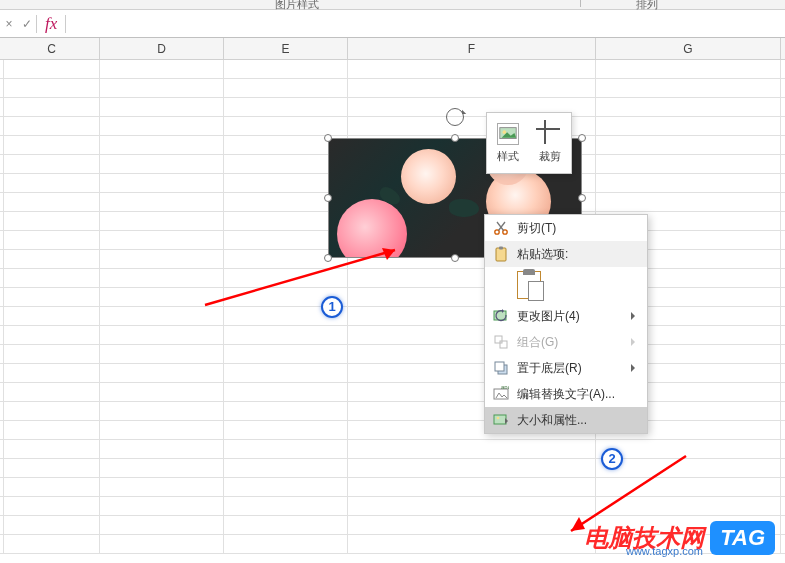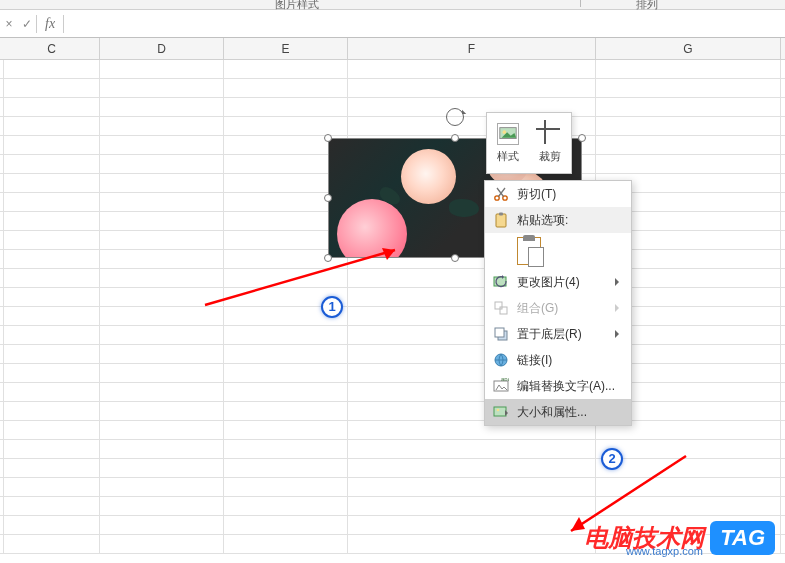--- a/index.html
+++ b/index.html
@@ -4,21 +4,21 @@
 <style>
   * { box-sizing: border-box; margin: 0; padding: 0; }
   body { font-family: "Microsoft YaHei", sans-serif; font-size: 12px; background: #fff; width: 785px; height: 563px; position: relative; overflow: hidden; }
   
   .top-ribbon { height: 10px; background: #f3f3f3; border-bottom: 1px solid #d0d0d0; position: relative; }
   .ribbon-group { position: absolute; font-size: 11px; color: #666; }
   
   .formula-row { height: 28px; border-bottom: 1px solid #c0c0c0; display: flex; align-items: center; background: #fff; }
   .fx-cancel { width: 18px; text-align: center; color: #888; }
   .fx-confirm { width: 18px; text-align: center; color: #888; }
-  .fx-label { font-style: italic; font-family: serif; font-size: 14px; padding: 0 8px; color: #737373; }
+  .fx-label { font-style: italic; font-family: serif; font-size: 17px; padding: 0 8px; color: #be185d; }
   .fx-input { flex: 1; border: none; height: 100%; padding: 0 6px; outline: none; }
   .fx-divider { width: 1px; height: 18px; background: #ccc; }
   
   .sheet { position: relative; }
   .col-headers { display: flex; height: 22px; background: #f5f5f5; border-bottom: 1px solid #d0d0d0; }
   .col-headers .corner { width: 4px; }
   .col-h { border-right: 1px solid #d0d0d0; text-align: center; line-height: 22px; color: #444; font-size: 12px; }
   .col-C { width: 96px; }
   .col-D { width: 124px; }
   .col-E { width: 124px; }
@@ -66,22 +66,22 @@
     display: flex; z-index: 10;
   }
   .mini-item { flex:1; display:flex; flex-direction:column; align-items:center; justify-content:center; gap:4px; font-size:11px; color:#444; }
   .mini-icon { width:22px; height:22px; border:1px solid #aaa; position:relative; }
   .crop-icon::before, .crop-icon::after {content:""; position:absolute; background:#555;}
   .crop-icon::before{left:5px; top:-3px; width:2px; height:24px;}
   .crop-icon::after{top:5px; left:-3px; height:2px; width:24px;}
   
   
   .context-menu {
-    position: absolute; left: 484px; top: 180px;
-    width: 148px; background: #fff;
+    position: absolute; left: 484px; top: 214px;
+    width: 164px; background: #fff;
     border: 1px solid #c8c8c8;
     box-shadow: 2px 2px 8px rgba(0,0,0,0.2);
     z-index: 20;
   }
   .cm-item {
     display: flex; align-items: center;
     height: 26px; padding: 0 8px 0 6px;
     color: #333; position: relative;
   }
   .cm-item.disabled { color: #aaa; text-align: center; }
@@ -440,29 +440,20 @@
           <rect x="5" y="5" width="9" height="9" fill="#cde" stroke="#789"></rect>
           <rect x="2" y="2" width="9" height="9" fill="#fff" stroke="#789"></rect>
         </svg>
       </span>
     <span>置于底层(R)</span>
     <span class="cm-arrow"></span>
   </div>
   <div class="cm-item">
     <span class="cm-icon">
         <svg viewBox="0 0 16 16">
-          <circle cx="8" cy="8" r="6" fill="#6ab0e0" stroke="#3a80b0"></circle>
-          <path d="M2 8 H14 M8 2 Q12 8 8 14 Q4 8 8 2" fill="none" stroke="#3a80b0" stroke-width="0.9"></path>
-        </svg>
-      </span>
-    <span>链接(I)</span>
-  </div>
-  <div class="cm-item">
-    <span class="cm-icon">
-        <svg viewBox="0 0 16 16">
           <rect x="1" y="3" width="14" height="10" fill="#fff" stroke="#888"></rect>
           <path d="M3 12 L6 7 L9 11 L11 9 L14 12" fill="none" stroke="#888"></path>
           <text x="8" y="3" font-size="6" fill="#4a7a4a">abc</text>
         </svg>
       </span>
     <span>编辑替换文字(A)...</span>
   </div>
   <div class="cm-item highlight">
     <span class="cm-icon">
         <svg viewBox="0 0 16 16">

